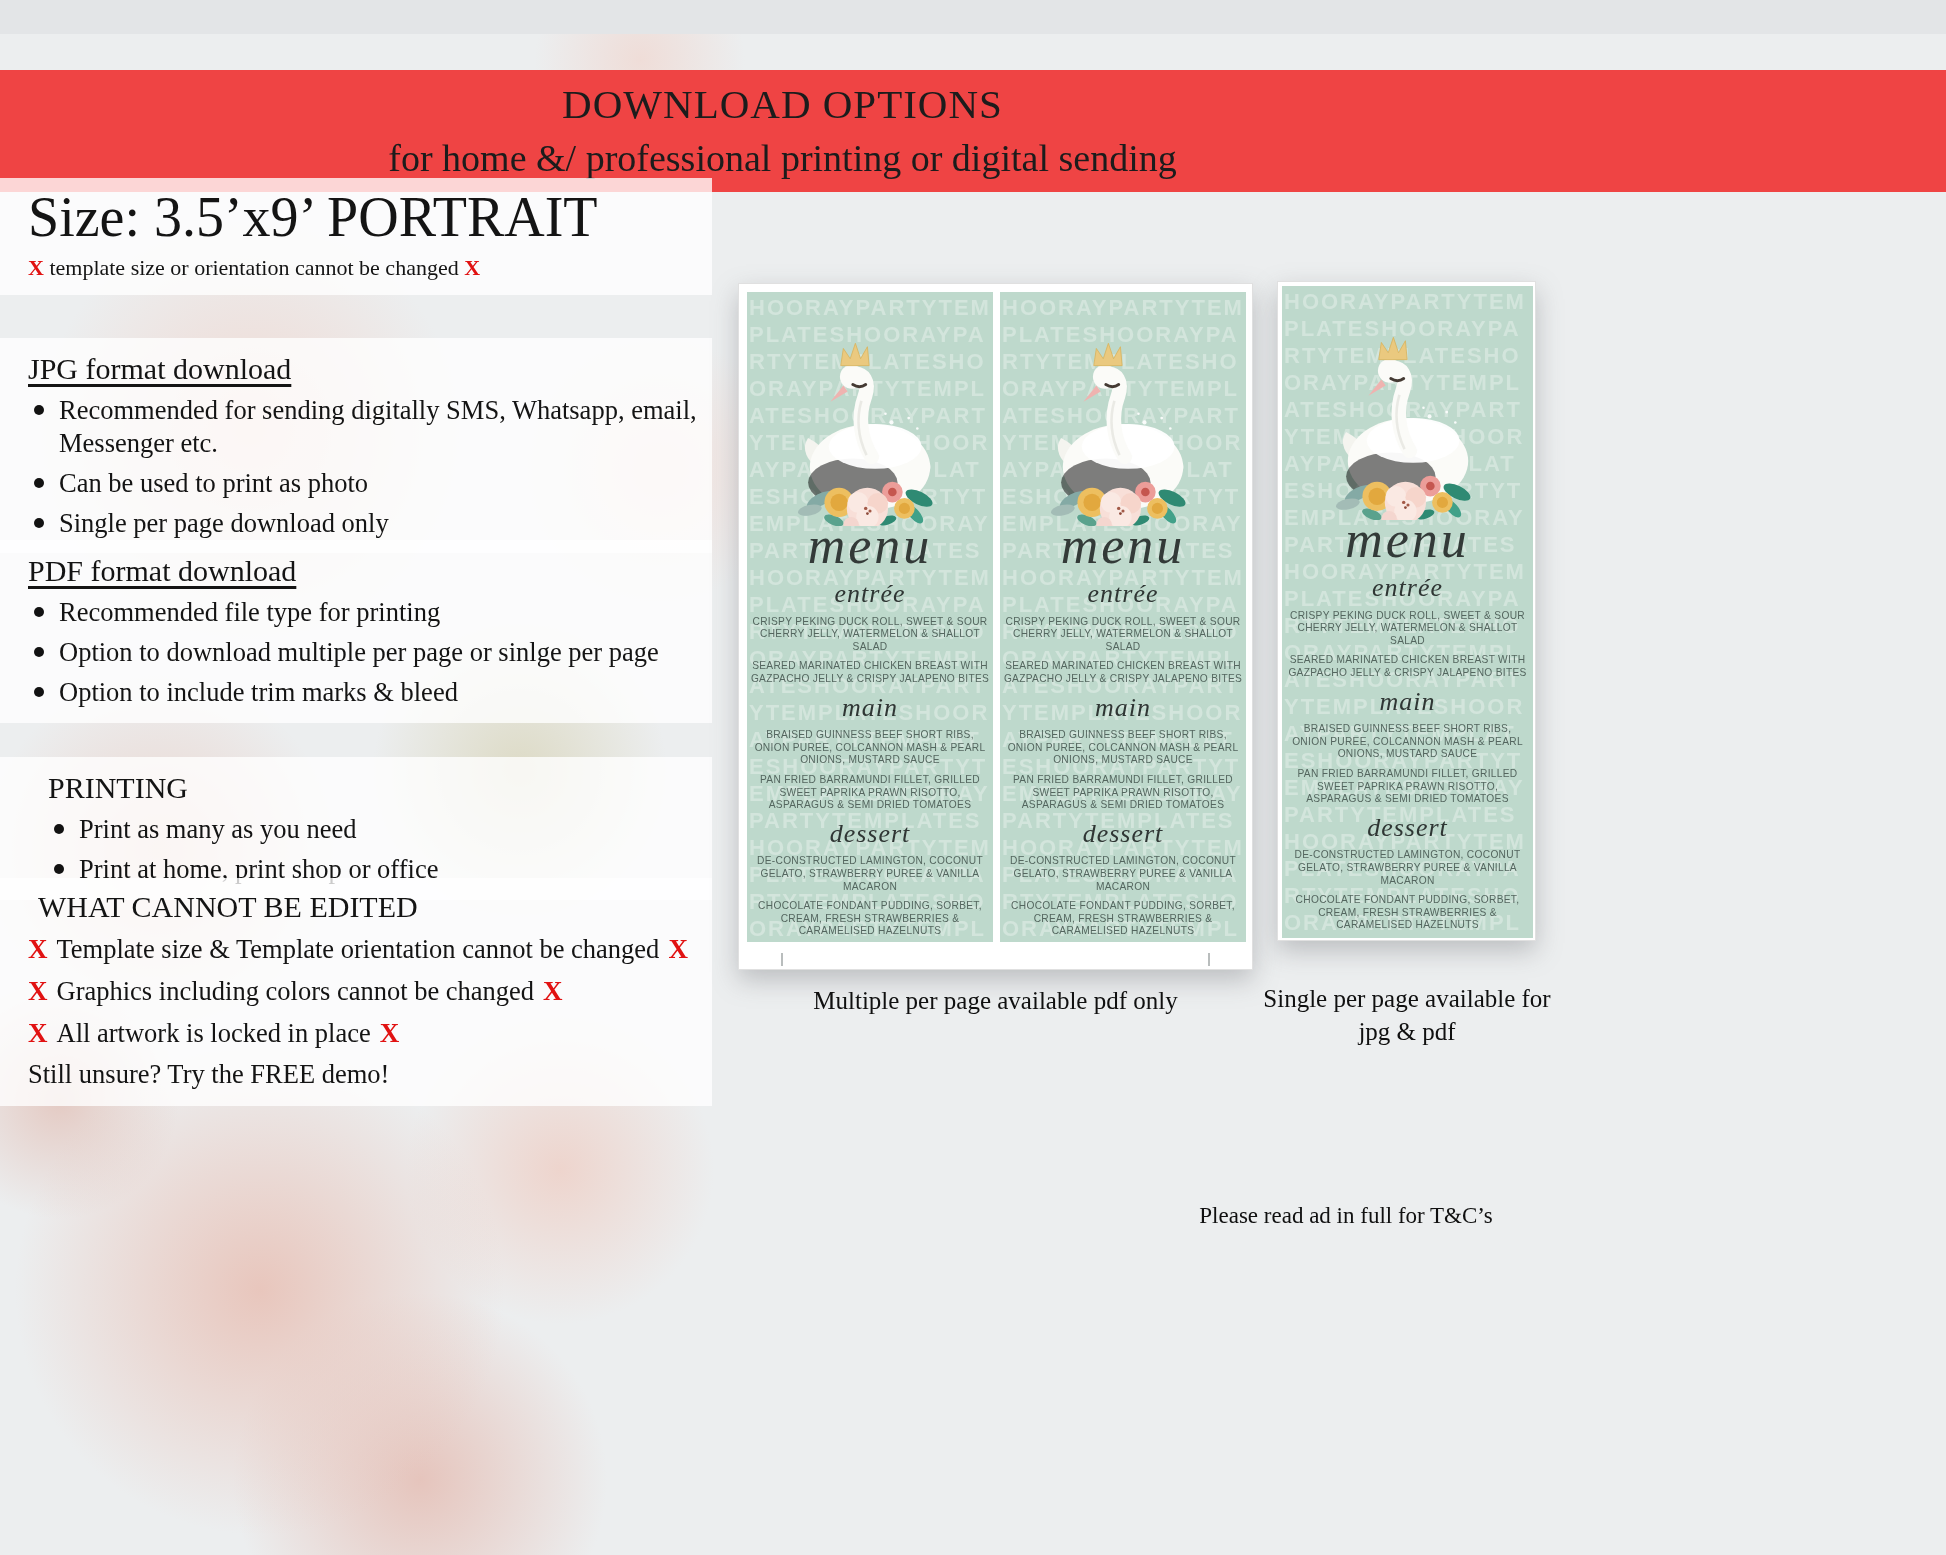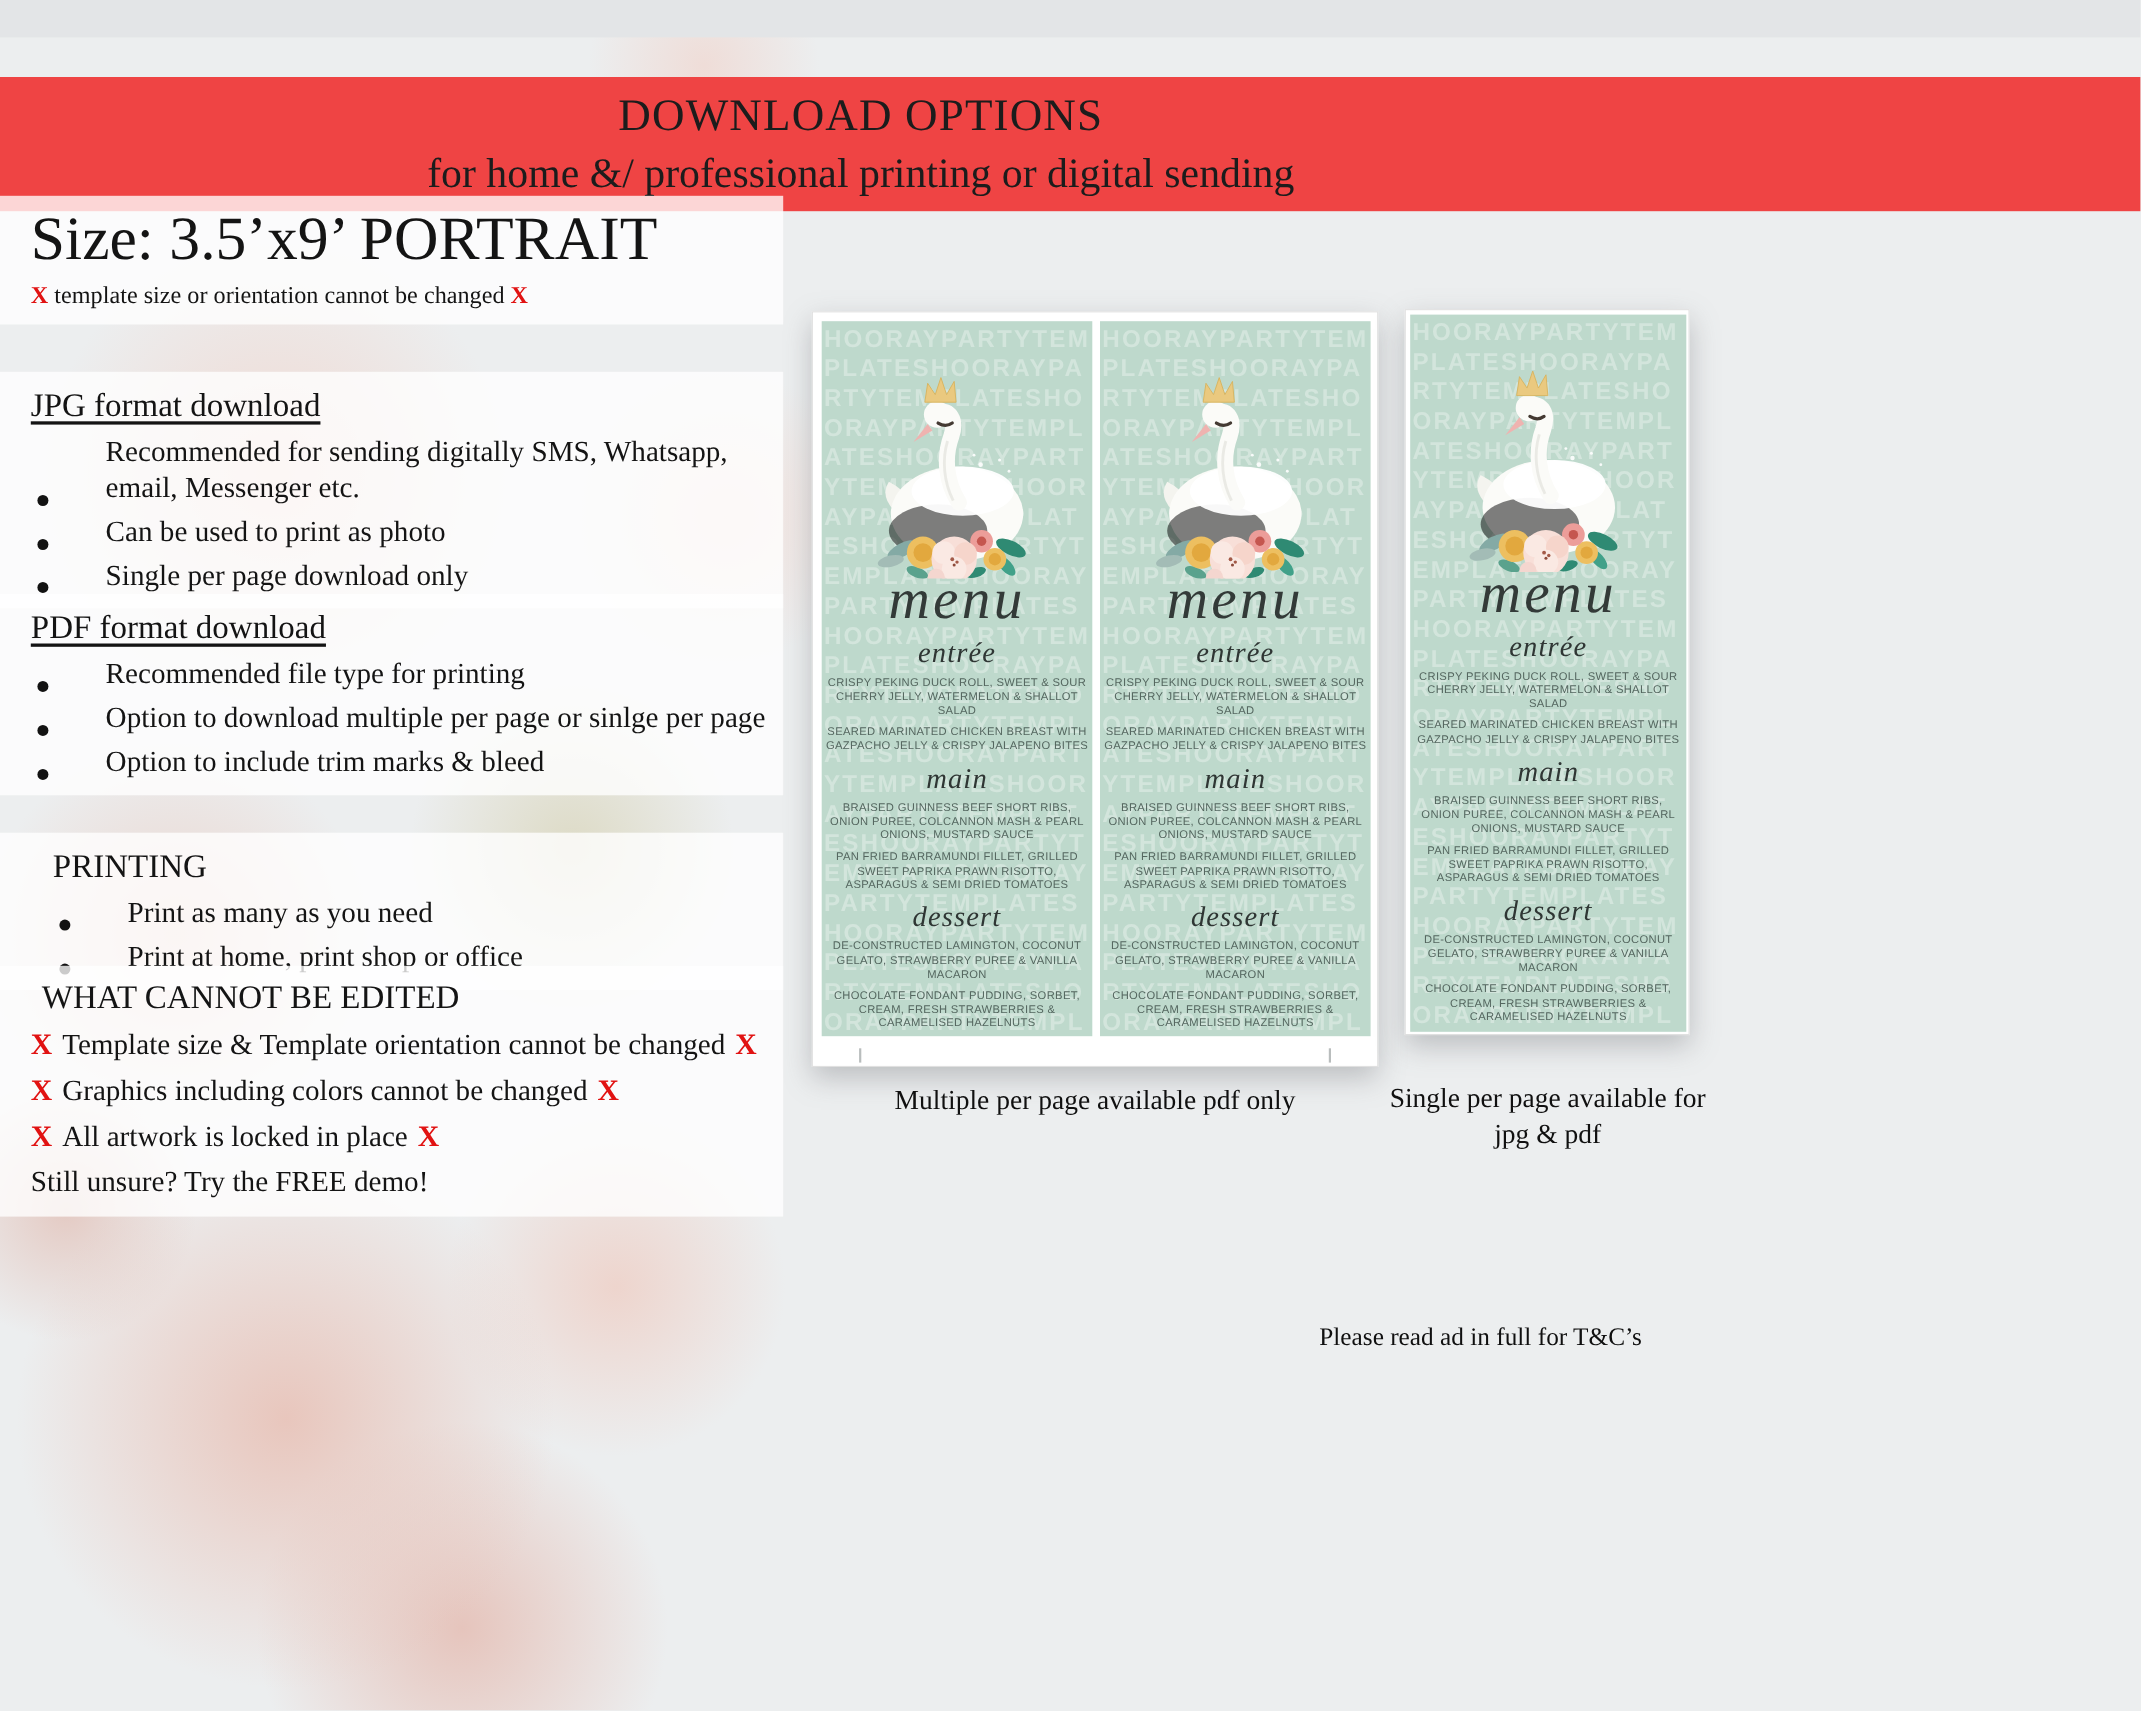--- a/index.html
+++ b/index.html
@@ -28,21 +28,21 @@
   .header-title{font-size:41px;letter-spacing:1px;color:#1c1c1c;}
   .header-subtitle{font-size:38px;margin-top:8px;color:#1c1c1c;}
   
   .panel{position:absolute;left:0;width:712px;box-sizing:border-box;
          background:rgba(255,255,255,.78);padding:10px 14px 14px 28px;}
   .size-title{font-size:56px;line-height:1.05;}
   .size-note{font-size:22px;margin-top:8px;}
   .xr{color:#e11212;font-weight:bold;}
   .section-title{font-size:30px;margin:4px 0 8px;}
   .underlined{text-decoration:underline;text-underline-offset:5px;}
-  .bullet-row{display:flex;align-items:flex-end;font-size:26.5px;line-height:1.24;margin-top:7px;gap:37px;}
+  .bullet-row{display:flex;align-items:flex-start;font-size:26.5px;line-height:1.24;margin-top:7px;}
   .dot{width:10px;height:10px;border-radius:50%;background:#121212;margin:11px 15px 0 6px;flex:none;}
   .cx-line{font-size:26.5px;line-height:1.28;margin-top:7px;}
   .cx-line .xr{font-size:27px;margin-right:9px;}
   .cx-line .xr.tail{margin-left:9px;margin-right:0;}
   .cannot-title{font-size:30px;margin:2px 0 8px;padding-left:10px;}
   
   .page-multiple{position:absolute;left:738px;top:283px;width:515px;height:687px;
     background:#ffffff;border:1px solid #e0e0e0;box-sizing:border-box;
     box-shadow:0 10px 24px rgba(110,112,118,.38);}
   .menu-slot{position:absolute;top:8px;width:246px;height:650px;}

